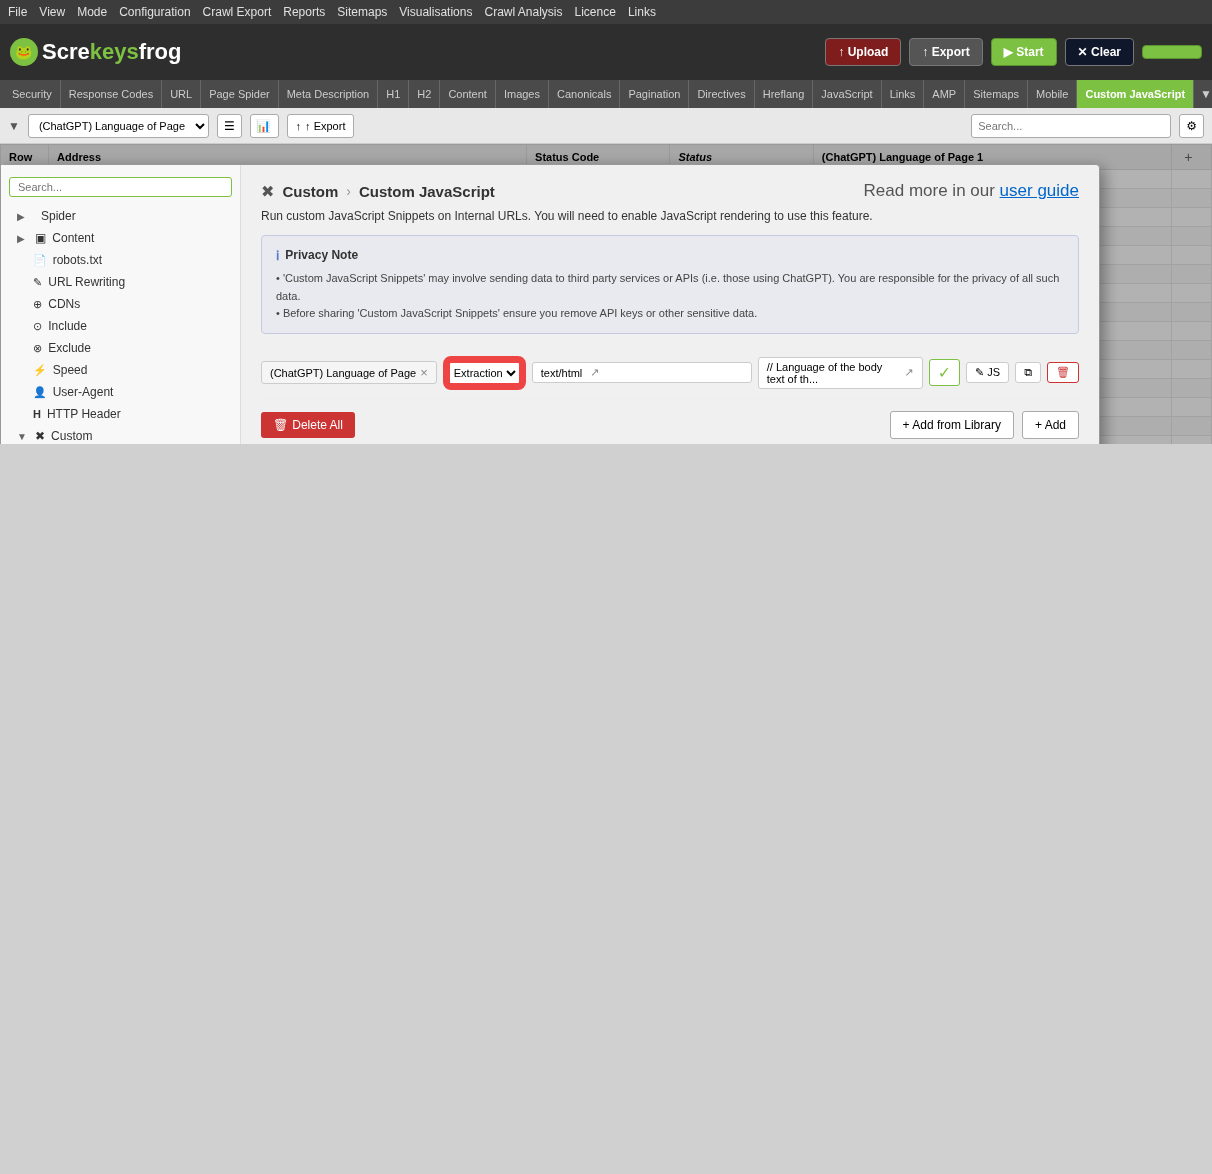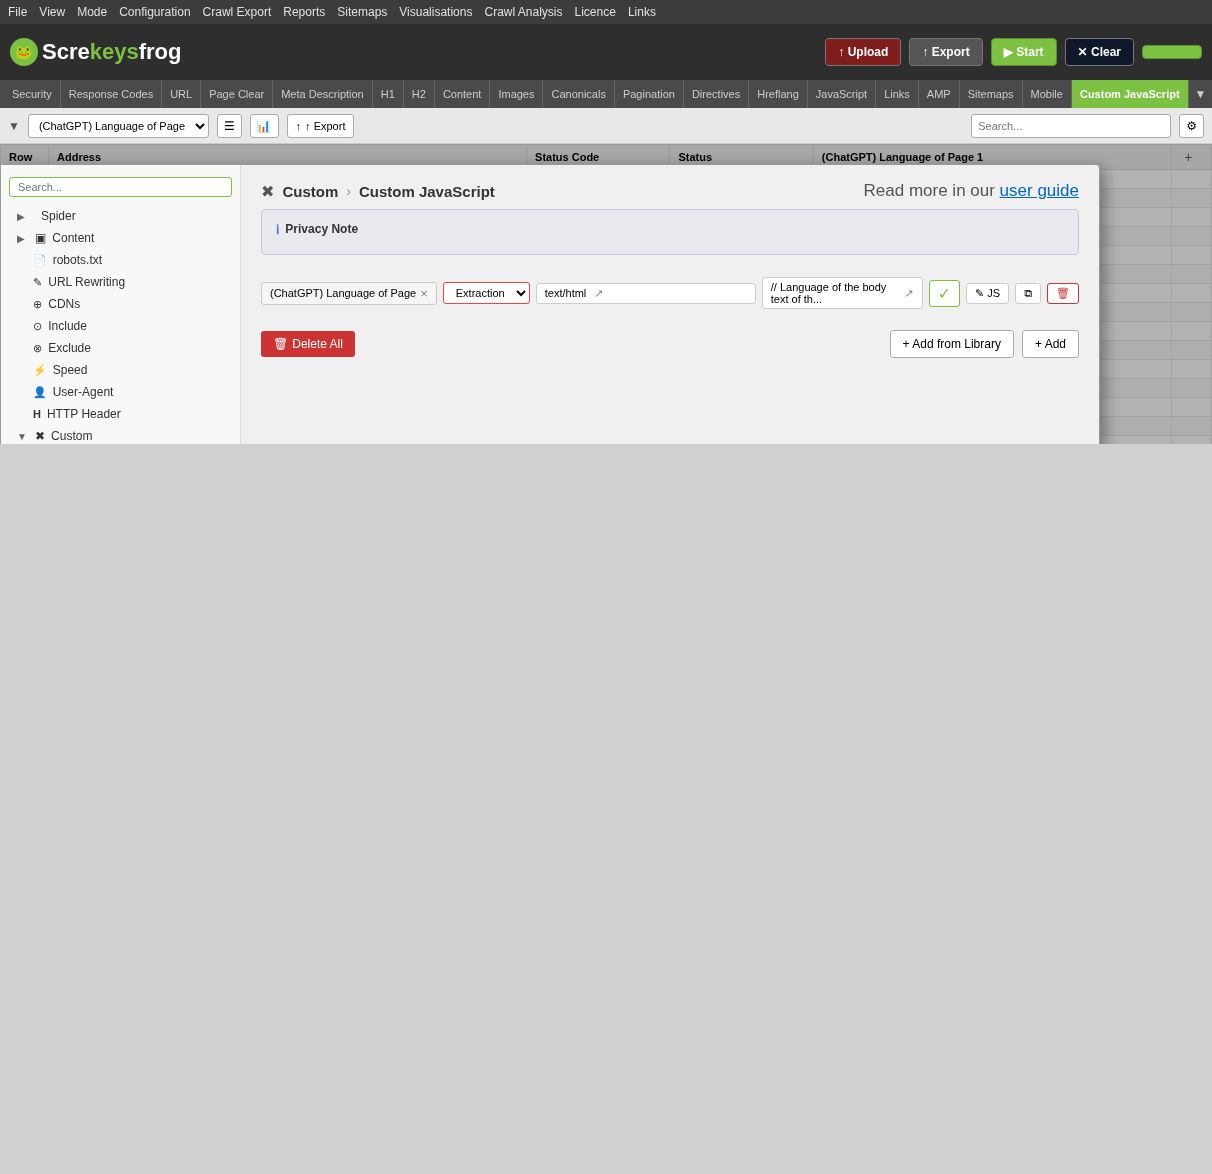--- a/index.html
+++ b/index.html
@@ -83,21 +83,21 @@
     
     .privacy-note { background: #e8eaf0; border: 1px solid #c5cae0; border-radius: 4px; padding: 10px 14px; margin-bottom: 14px; }
     .privacy-note-title { font-weight: bold; font-size: 12px; color: #333; display: flex; align-items: center; gap: 6px; margin-bottom: 6px; }
     .privacy-note-text { font-size: 11px; color: #444; line-height: 1.6; }
     .info-icon { color: #5577cc; font-size: 13px; }
 
     
     .config-row { display: flex; align-items: center; gap: 6px; padding: 8px 0; border-bottom: 1px solid #eee; }
     .config-tag { background: #f5f5f5; border: 1px solid #ccc; border-radius: 3px; padding: 3px 8px; font-size: 11px; display: flex; align-items: center; gap: 4px; }
     .config-tag .remove { cursor: pointer; color: #888; font-size: 13px; }
-    .config-select { border: 1px solid #ef4444; border-radius: 3px; padding: 3px 8px; font-size: 11px; background: #fff; }
+    .config-select { border: 7px solid #ef4444; border-radius: 8px; padding: 3px 0; font-size: 11px; background: #fff; }
     .config-input { border: 1px solid #ccc; border-radius: 3px; padding: 3px 8px; font-size: 11px; background: #fff; width: 220px; display: flex; align-items: center; gap: 4px; }
     .config-input-expand { color: #888; cursor: pointer; margin-left: 4px; }
     .config-action-btn { border: 1px solid #ccc; border-radius: 3px; padding: 3px 8px; font-size: 11px; background: #fff; cursor: pointer; display: flex; align-items: center; gap: 3px; }
     .config-action-btn.green { color: #7dc142; border-color: #7dc142; }
     .config-action-btn.red { color: #cc3333; border-color: #cc3333; }
 
     
     .config-footer { display: flex; align-items: center; justify-content: space-between; padding: 12px 0 4px; }
     .delete-all-btn { background: #cc3333; border: none; color: #fff; padding: 6px 12px; border-radius: 3px; cursor: pointer; font-size: 12px; display: flex; align-items: center; gap: 4px; }
     .footer-right { display: flex; gap: 8px; }
@@ -138,21 +138,21 @@
   <button class="header-btn btn-export">↑ Export</button>
   <button class="header-btn btn-start">▶ Start</button>
   <button class="header-btn btn-clear">✕ Clear</button>
   <button class="header-btn btn-green-extra"></button>
 </div>
 
 <div class="tab-bar">
   <div class="tab">Security</div>
   <div class="tab">Response Codes</div>
   <div class="tab">URL</div>
-  <div class="tab">Page Clear</div>
+  <div class="tab">Page Spider</div>
   <div class="tab">Meta Description</div>
   <div class="tab">H1</div>
   <div class="tab">H2</div>
   <div class="tab">Content</div>
   <div class="tab">Images</div>
   <div class="tab">Canonicals</div>
   <div class="tab">Pagination</div>
   <div class="tab">Directives</div>
   <div class="tab">Hreflang</div>
   <div class="tab">JavaScript</div>
@@ -181,21 +181,21 @@
 </div>
 
 <div class="main-area">
   <div class="table-wrapper">
     <table class="data-table">
       <thead>
         <tr>
           <th>Row</th>
           <th style="width:400px;">Address</th>
           <th style="width:120px;">Status Code</th>
-          <th style="width:120px;">Status</th>
+          <th style="width:120px;font-style:italic;">Status</th>
           <th style="width:300px;">(ChatGPT) Language of Page 1</th>
           <th style="width:30px;"><button class="plus-btn">+</button></th>
         </tr>
       </thead>
       <tbody id="table-body">
       <tr>
             <td>1</td>
             <td style="color: rgb(0, 102, 204);">https://se.gymshark.com/</td>
             <td style="text-align: center;">200</td>
             <td></td>
@@ -410,26 +410,29 @@
         <div class="breadcrumb">
           <span class="breadcrumb-icon">✖</span>
           <span class="breadcrumb-item">Custom</span>
           <span class="breadcrumb-sep">›</span>
           <span class="breadcrumb-item">Custom JavaScript</span>
           <div class="user-guide-link">
             <span>Read more in our</span>
             <a href="#">user guide</a>
           </div>
         </div>
+        <p class="desc-text">Run custom JavaScript Snippets on Internal URLs. You will need to enable JavaScript rendering to use this feature.</p>
 
         <div class="privacy-note">
           <div class="privacy-note-title">
             <span class="info-icon">ℹ</span>
             <span>Privacy Note</span>
           </div>
+          <div class="privacy-note-text">• 'Custom JavaScript Snippets' may involve sending data to third party services or APIs (i.e. those using ChatGPT). You are responsible for the privacy of all such data.</div>
+          <div class="privacy-note-text">• Before sharing 'Custom JavaScript Snippets' ensure you remove API keys or other sensitive data.</div>
         </div>
 
         <div class="config-row">
           <div class="config-tag">
             <span>(ChatGPT) Language of Page</span>
             <span class="remove">×</span>
           </div>
           <select class="config-select">
             <option>Extraction</option>
           </select>

